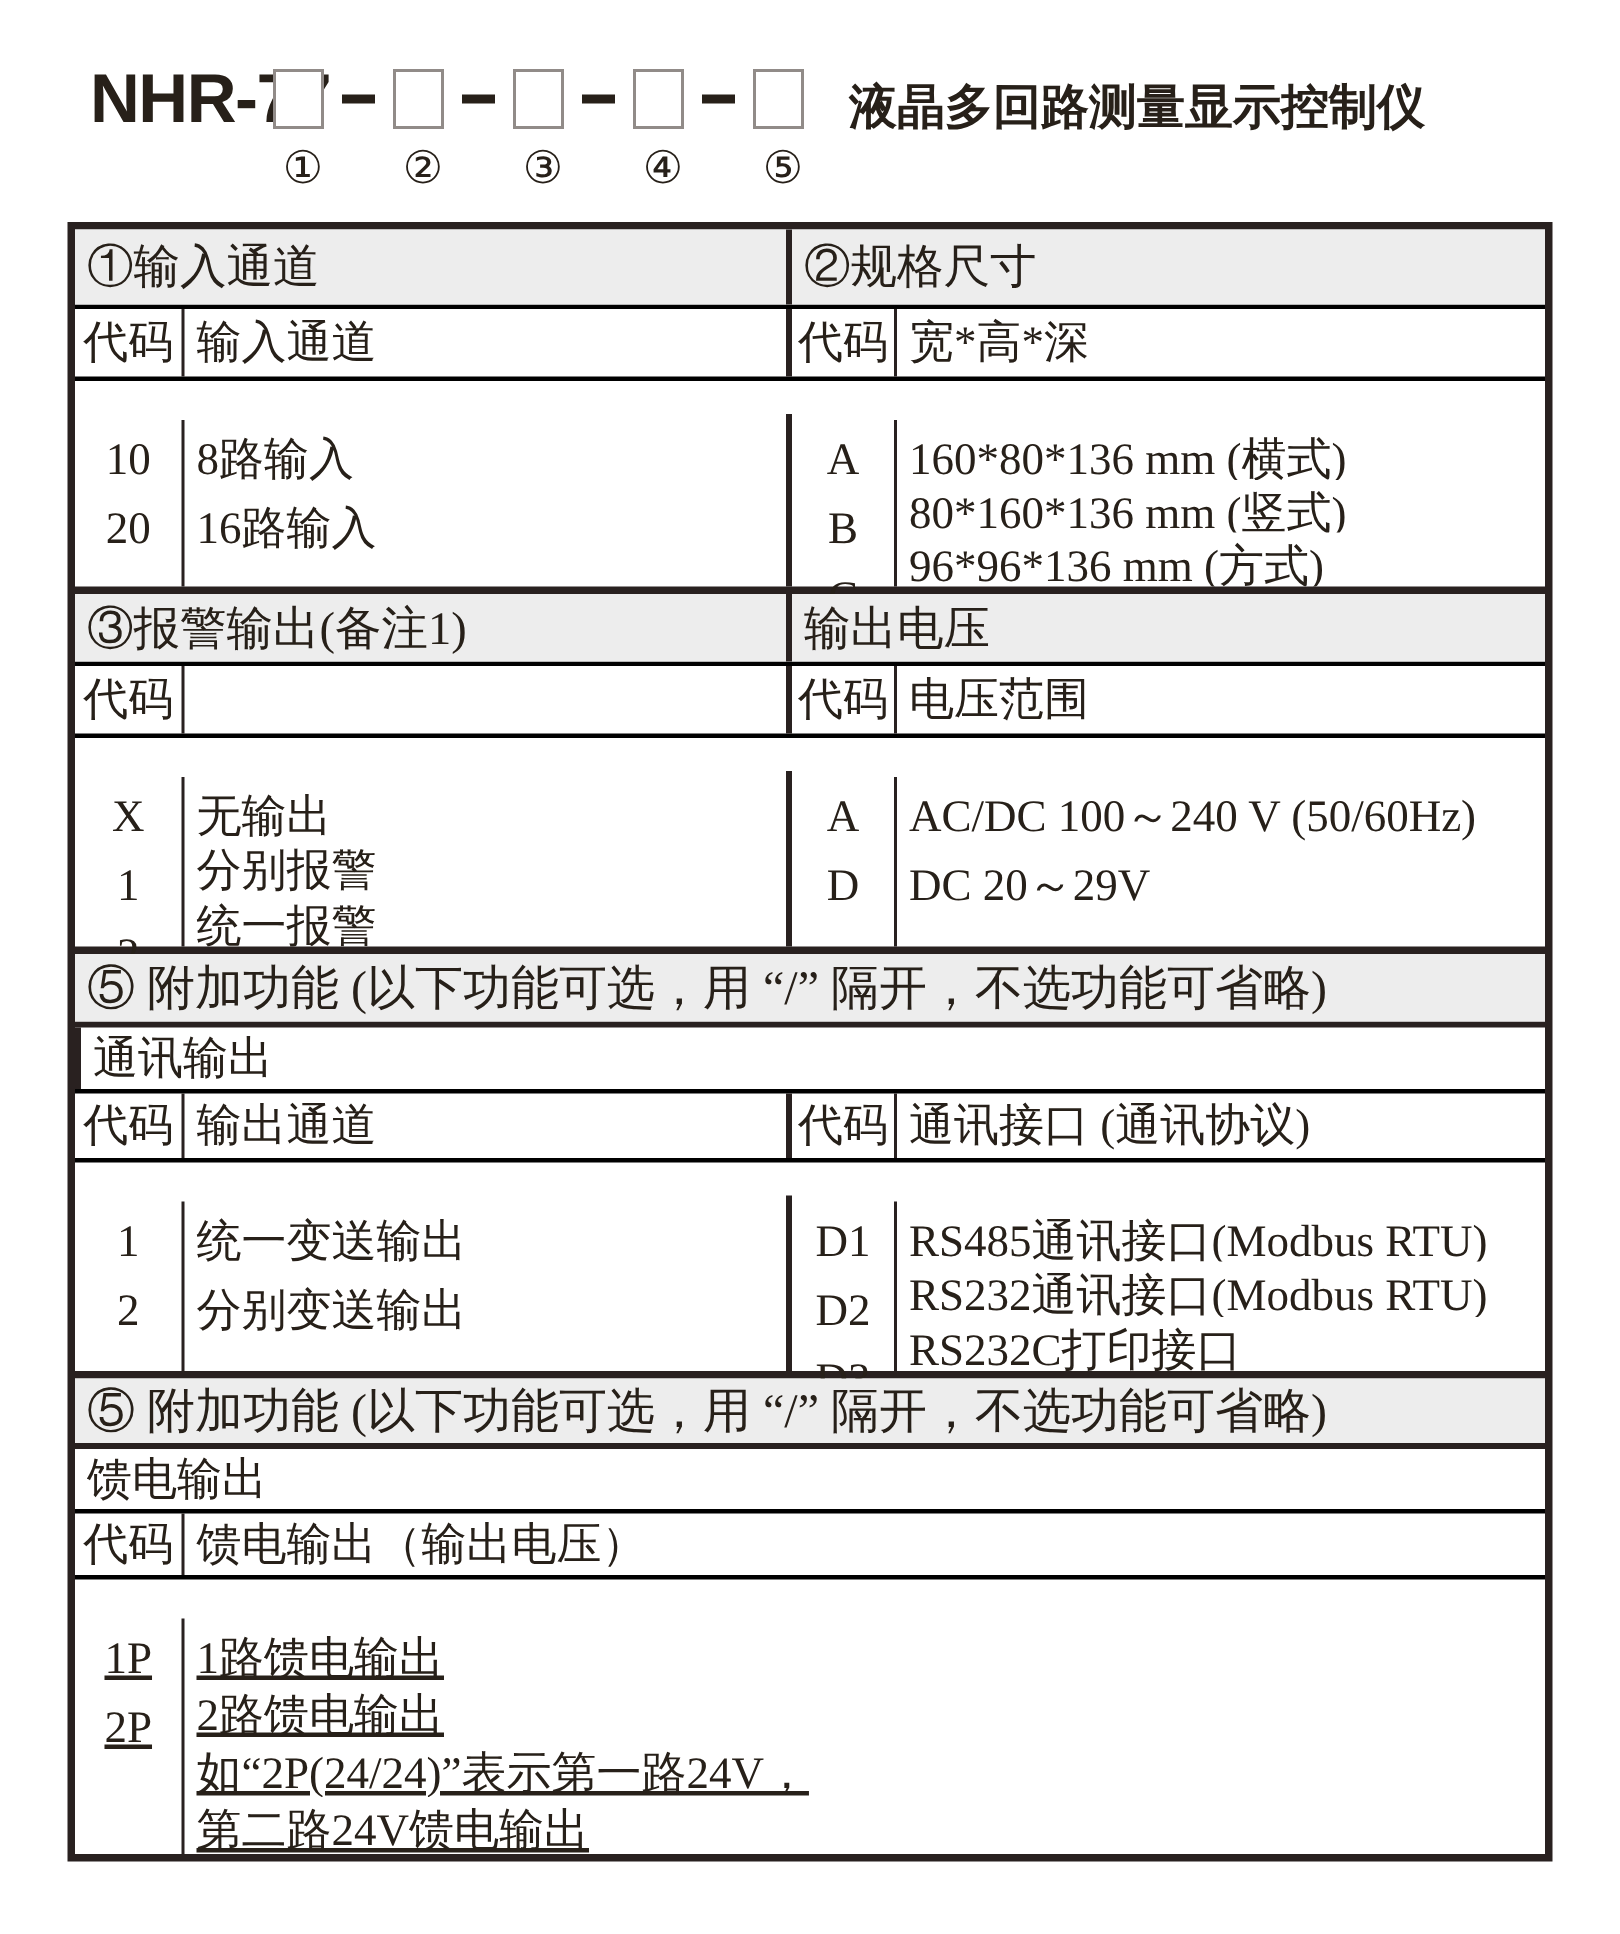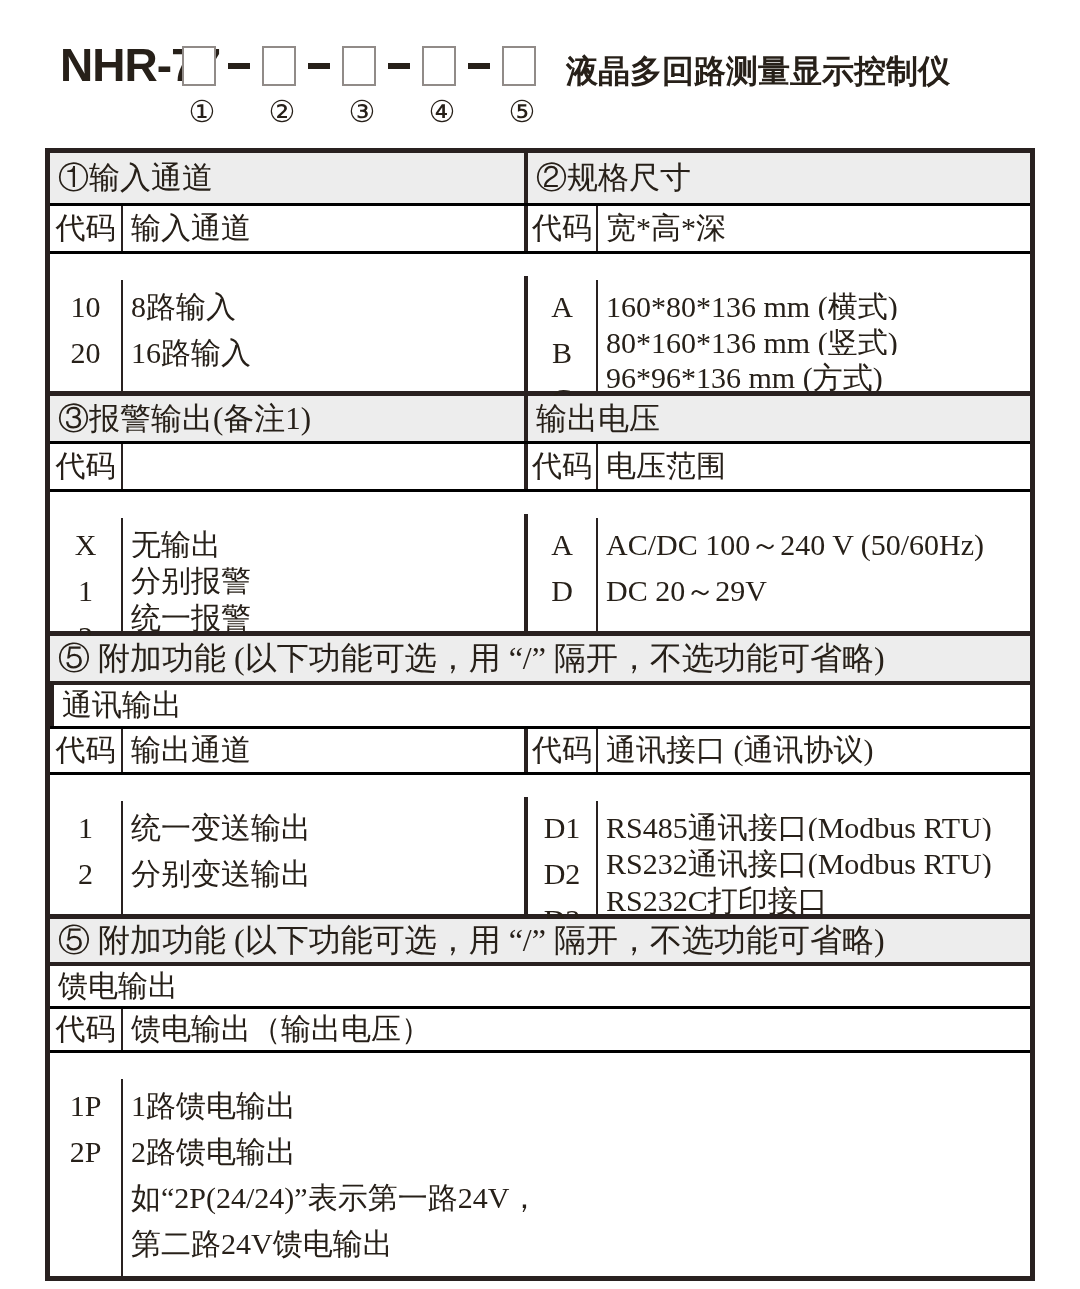--- a/index.html
+++ b/index.html
@@ -20,21 +20,21 @@
   .poslabels span{width:80px;text-align:center;font-size:30px;color:#272019;}
 
   
   .tbl{position:absolute;left:45px;top:148px;width:990px;
        border:5px solid #292120;box-sizing:border-box;background:#fff;}
   .row{display:flex;box-sizing:border-box;}
   .bt3{border-top:3px solid #000000;}
   .bt4{border-top:4px solid #292120;}
   .bt5{border-top:5px solid #292120;}
   .h50{height:50px;} .h48{height:48px;} .h46{height:46px;} .h45{height:45px;}
-  .h44{height:44px;} .h140{height:140px;} .h142{height:142px;} .h186{height:226px;}
+  .h44{height:44px;} .h140{height:140px;} .h142{height:142px;} .h186{height:186px;text-decoration:underline;}
 
   .half{box-sizing:border-box;display:flex;min-width:0;}
   .half.l{width:474px;}
   .half.r{flex:1;border-left:4px solid #292120;}
   .full{flex:1;display:flex;min-width:0;box-sizing:border-box;}
 
   .head{background:#ededed;align-items:center;font-size:31px;
         padding-left:8px;white-space:nowrap;overflow:hidden;}
   .banner{background:#ededed;display:flex;align-items:center;font-size:32px;
           padding-left:8px;white-space:nowrap;overflow:hidden;}

